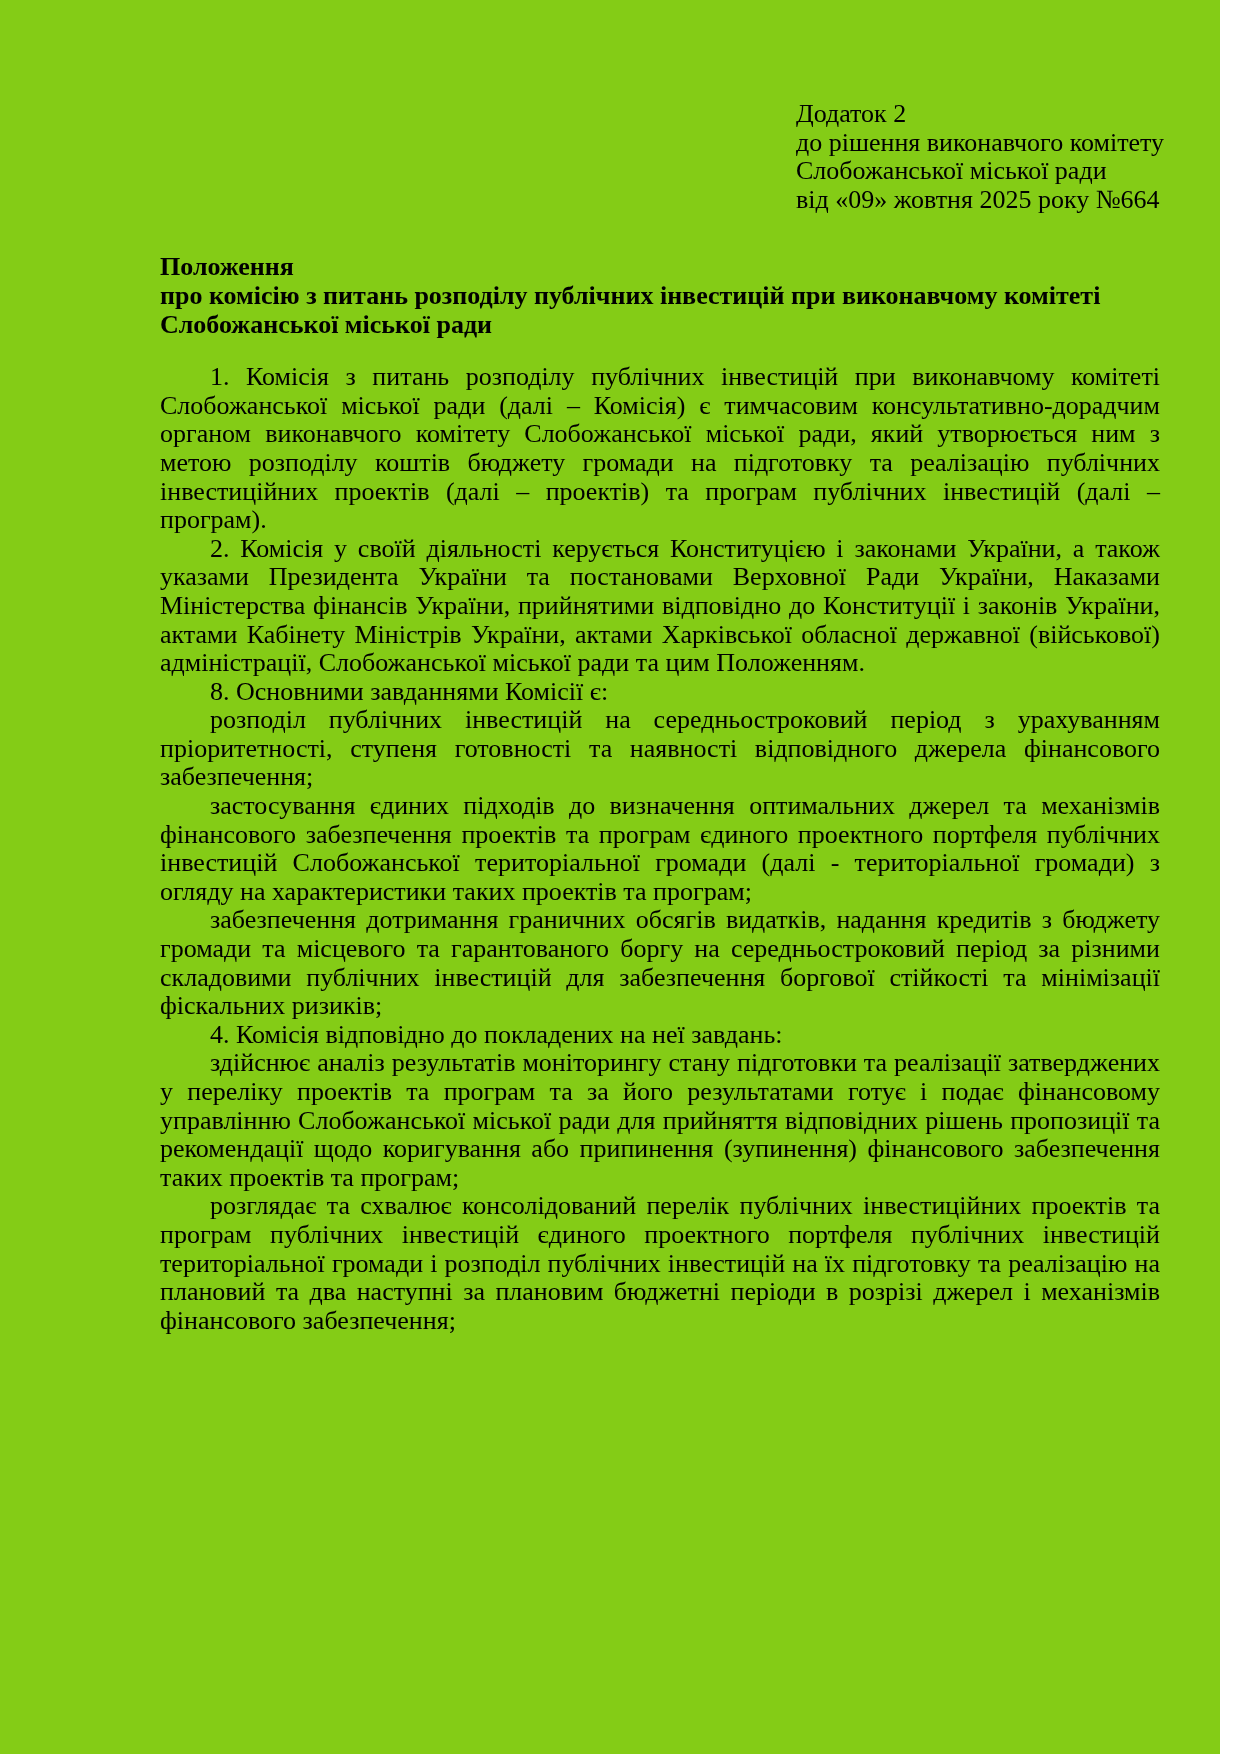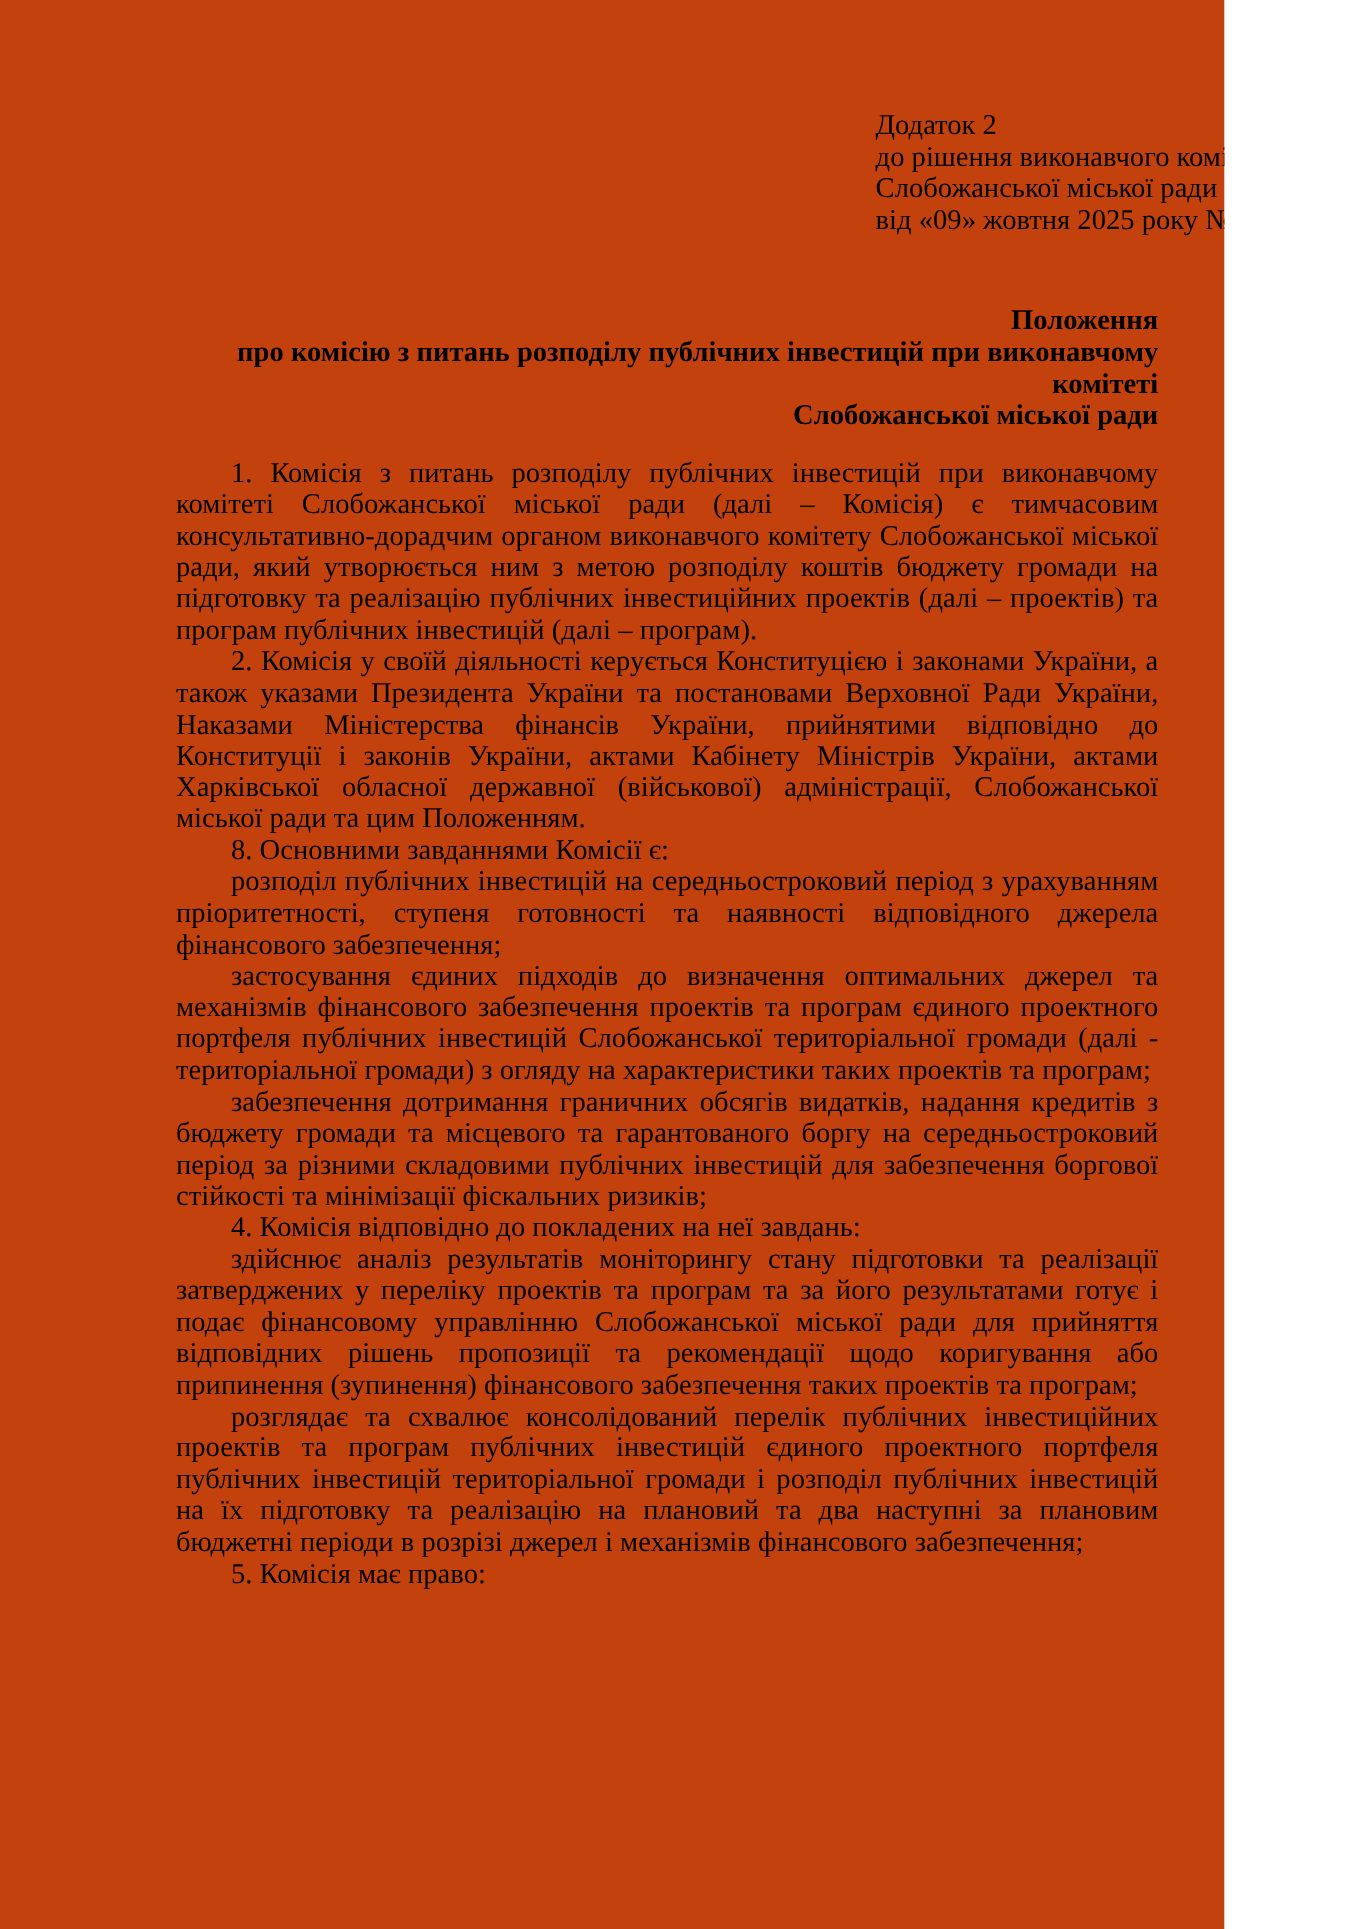--- a/index.html
+++ b/index.html
@@ -2,40 +2,40 @@
 <html><head>
 <meta charset="utf-8">
 <style>
   html, body {
     margin: 0;
     padding: 0;
     background: #ffffff;
   }
   .page {
     position: relative;
-    width: 1113px;
+    width: 1220px;
     height: 1754px;
     box-sizing: border-box;
-    background: #c2410c;
+    background: #84cc16;
     color: #000000;
     font-family: "Liberation Serif", "DejaVu Serif", serif;
     font-size: 26px;
     line-height: 28.6px;
     padding: 100px 60px 0 160px;
     overflow: hidden;
   }
   .doc-header {
     margin-left: 636px;
   }
   .doc-header .hline {
     white-space: nowrap;
   }
   .doc-title {
-    margin-top: 63px;
-    text-align: right;
+    margin-top: 39px;
+    text-align: left;
     font-weight: bold;
   }
   .doc-body {
     margin-top: 24px;
   }
   .doc-body p {
     margin: 0;
     text-align: justify;
     text-indent: 50px;
   }
@@ -61,16 +61,15 @@
   <div class="doc-body">
     <p>1. Комісія з питань розподілу публічних інвестицій при виконавчому комітеті Слобожанської міської ради (далі – Комісія) є тимчасовим консультативно-дорадчим органом виконавчого комітету Слобожанської міської ради, який утворюється ним з метою розподілу коштів бюджету громади на підготовку та реалізацію публічних інвестиційних проектів (далі – проектів) та програм публічних інвестицій (далі – програм).</p>
     <p>2. Комісія у своїй діяльності керується Конституцією і законами України, а також указами Президента України та постановами Верховної Ради України, Наказами Міністерства фінансів України, прийнятими відповідно до Конституції і законів України, актами Кабінету Міністрів України, актами Харківської обласної державної (військової) адміністрації, Слобожанської міської ради та цим Положенням.</p>
     <p>8. Основними завданнями Комісії є:</p>
     <p>розподіл публічних інвестицій на середньостроковий період з урахуванням пріоритетності, ступеня готовності та наявності відповідного джерела фінансового забезпечення;</p>
     <p>застосування єдиних підходів до визначення оптимальних джерел та механізмів фінансового забезпечення проектів та програм єдиного проектного портфеля публічних інвестицій Слобожанської територіальної громади (далі - територіальної громади) з огляду на характеристики таких проектів та програм;</p>
     <p>забезпечення дотримання граничних обсягів видатків, надання кредитів з бюджету громади та місцевого та гарантованого боргу на середньостроковий період за різними складовими публічних інвестицій для забезпечення боргової стійкості та мінімізації фіскальних ризиків;</p>
     <p>4. Комісія відповідно до покладених на неї завдань:</p>
     <p>здійснює аналіз результатів моніторингу стану підготовки та реалізації затверджених у переліку проектів та програм та за його результатами готує і подає фінансовому управлінню Слобожанської міської ради для прийняття відповідних рішень пропозиції та рекомендації щодо коригування або припинення (зупинення) фінансового забезпечення таких проектів та програм;</p>
     <p>розглядає та схвалює консолідований перелік публічних інвестиційних проектів та програм публічних інвестицій єдиного проектного портфеля публічних інвестицій територіальної громади і розподіл публічних інвестицій на їх підготовку та реалізацію на плановий та два наступні за плановим бюджетні періоди в розрізі джерел і механізмів фінансового забезпечення;</p>
-    <p>5. Комісія має право:</p>
   </div>
 
 </div>
 
 </body></html>

